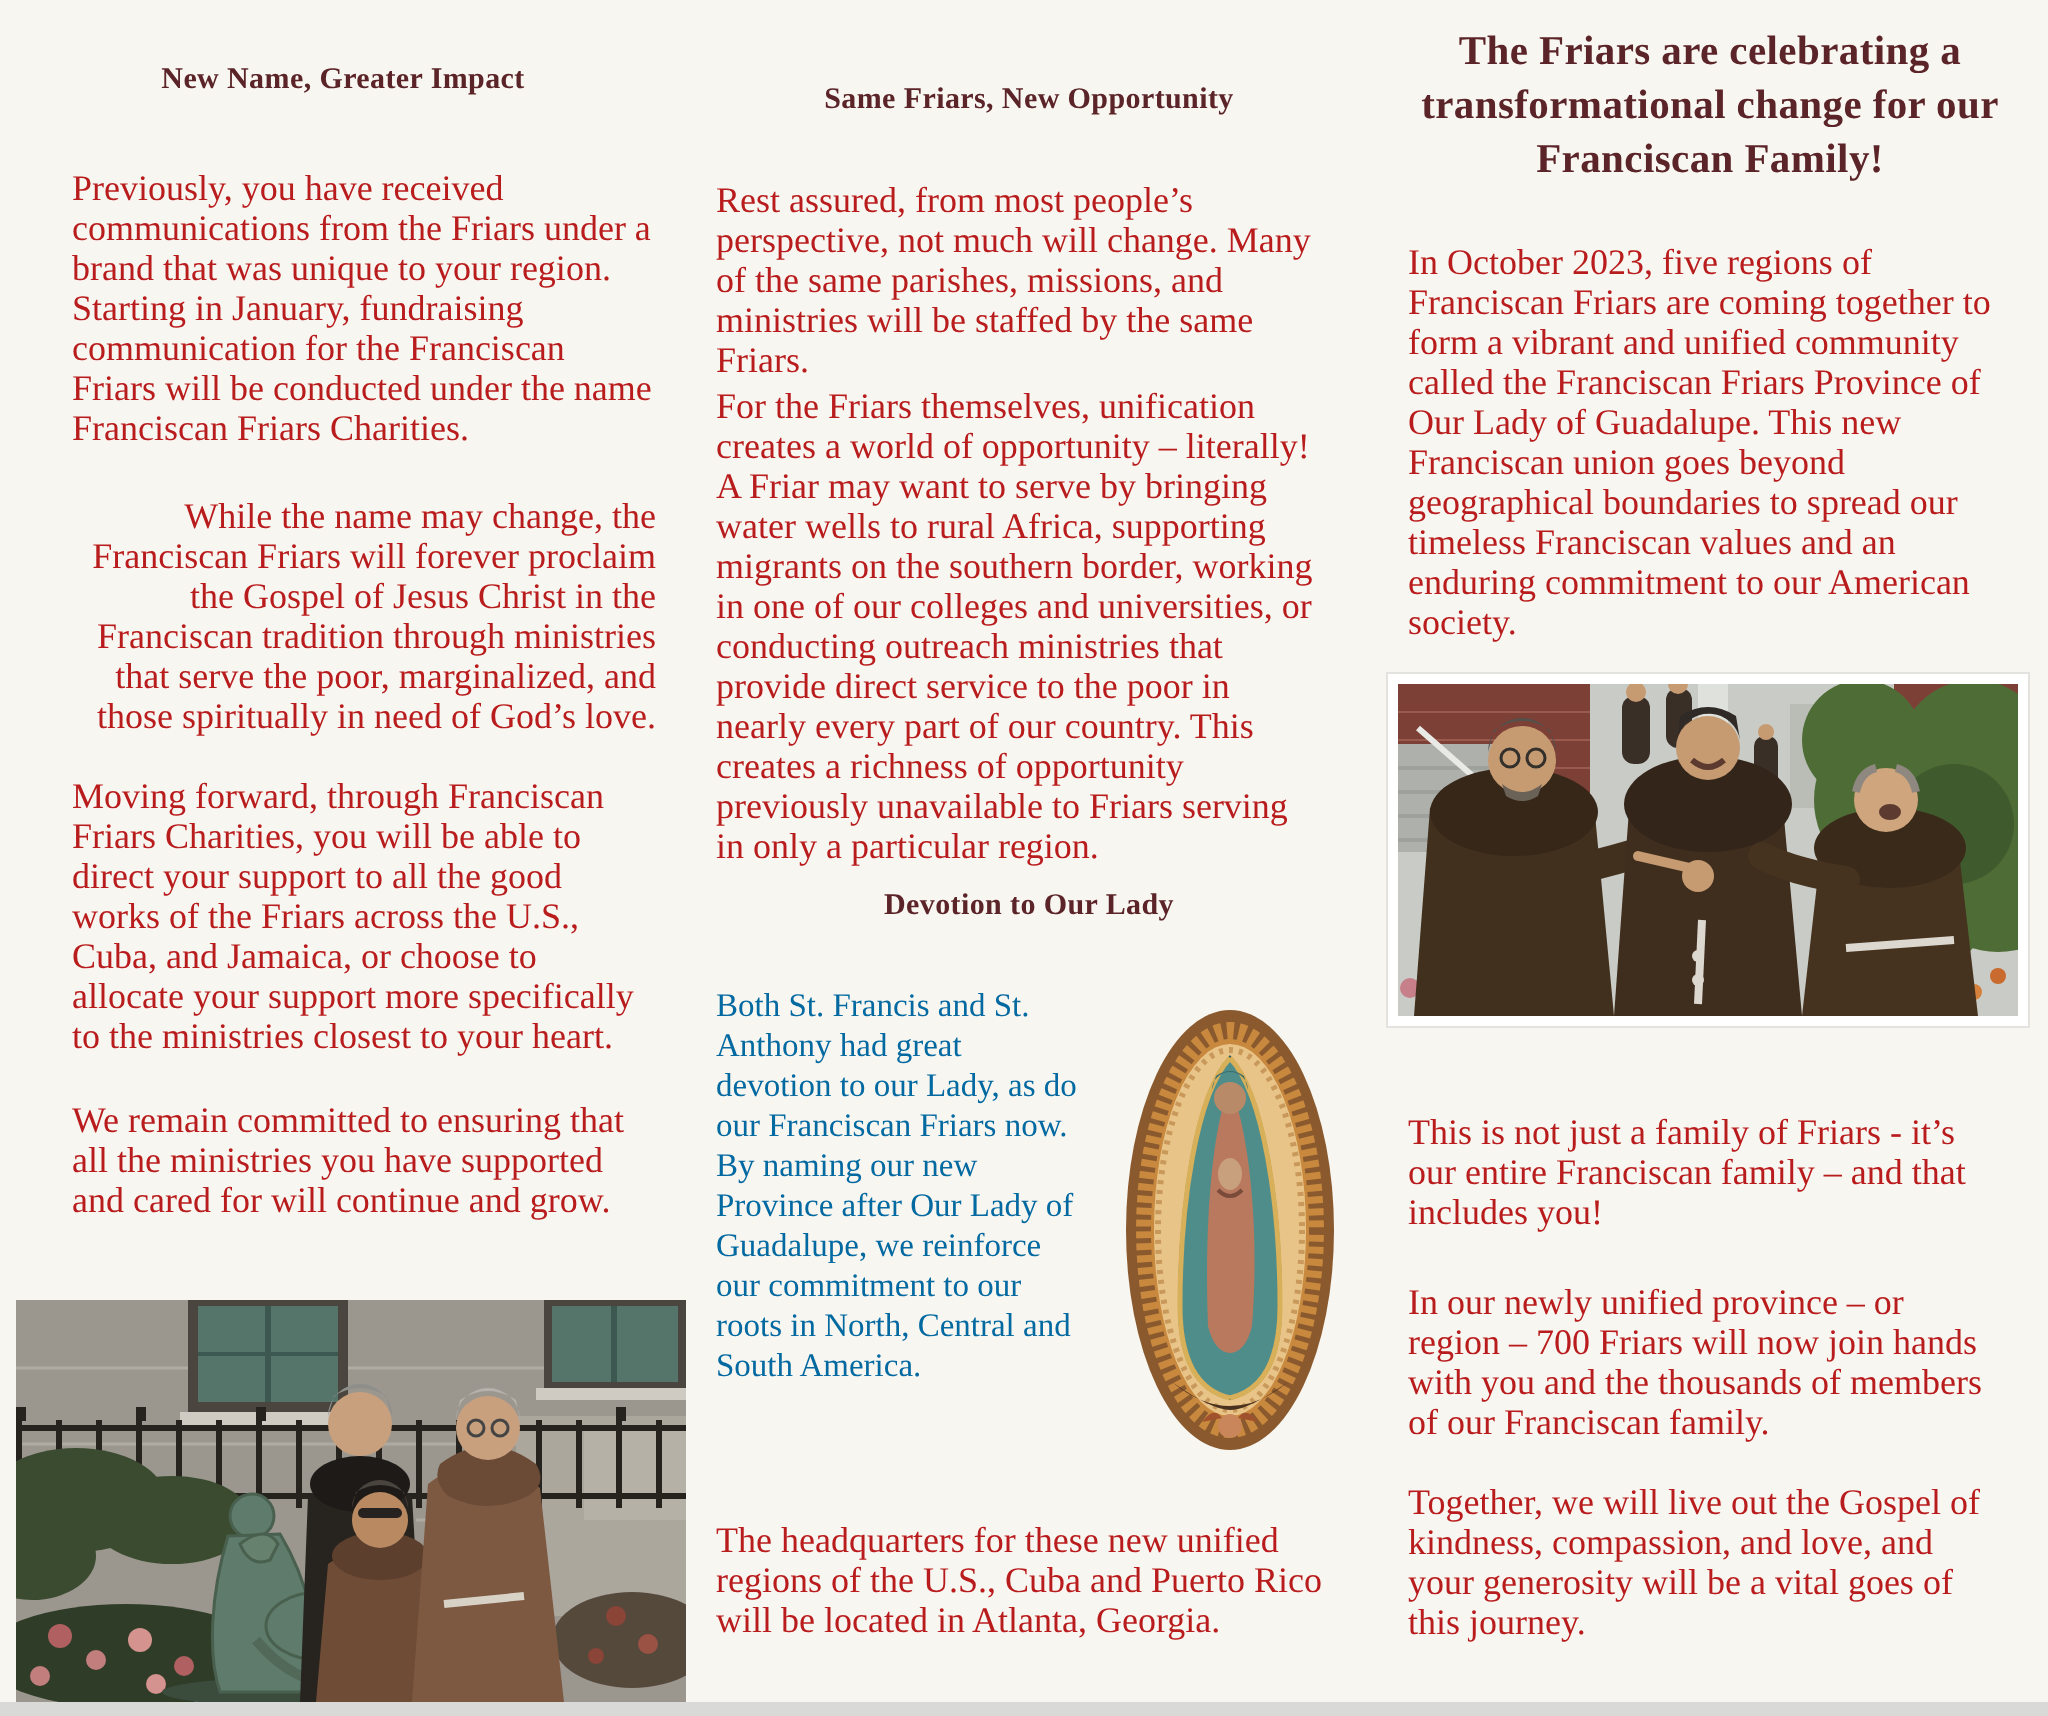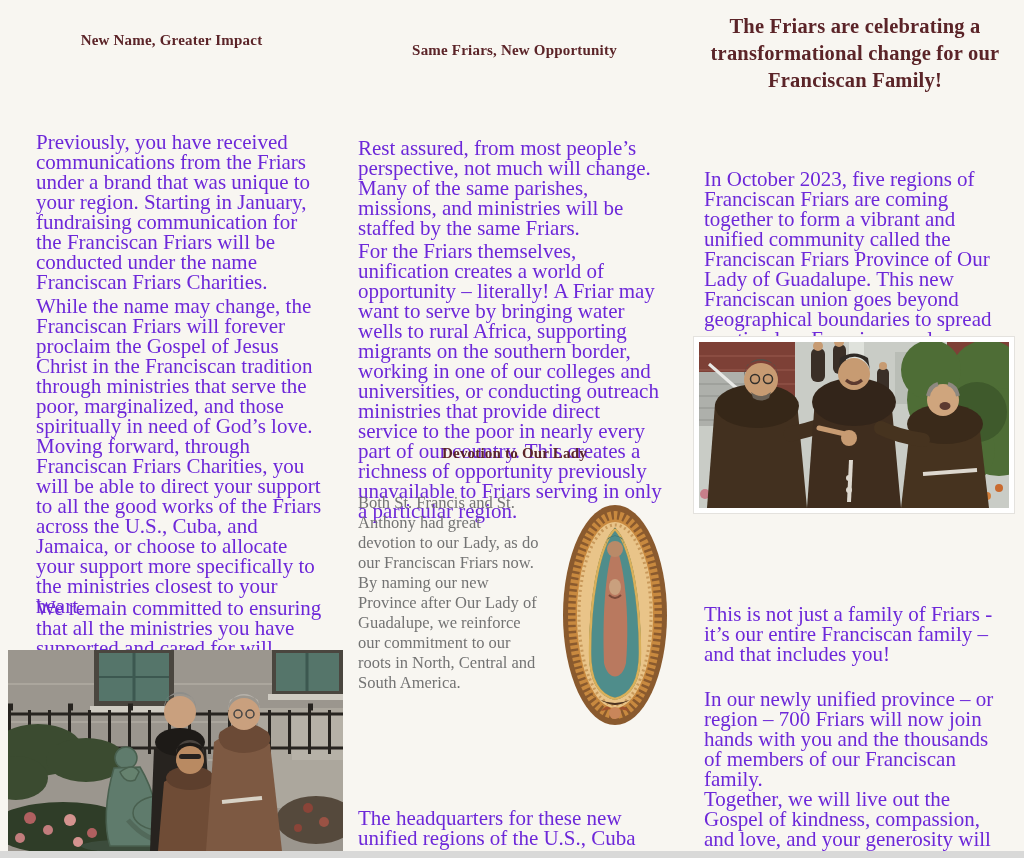--- a/index.html
+++ b/index.html
@@ -11,36 +11,36 @@
   .panel{position:absolute;top:0;height:858px;}
   #panel-left{left:0;width:343px;}
   #panel-middle{left:343px;width:343px;}
   #panel-right{left:686px;width:338px;}
   .heading{
     position:absolute;width:100%;text-align:center;
     color:#5b2428;font-weight:bold;font-size:15px;line-height:25px;
     letter-spacing:.2px;
   }
   .para{
-    position:absolute;color:#6d28d9;font-size:21px;line-height:20px;margin-top:48px;
+    position:absolute;color:#b91c1c;font-size:18px;line-height:20px;
   }
   
   #pl-h{top:28px;}
   #pl-p0{top:84px;left:36px;width:292px;}
-  #pl-p1{top:248px;left:36px;width:292px;}
+  #pl-p1{top:248px;left:36px;width:292px;text-align:right;}
   #pl-p2{top:388px;left:36px;width:292px;}
   #pl-p3{top:550px;left:36px;width:292px;}
   #pl-photo{position:absolute;left:8px;top:650px;width:335px;height:201px;}
   
   #pm-h{top:38px;}
   #pm-p0{top:90px;left:15px;width:304px;}
   #pm-p1{top:193px;left:15px;width:304px;}
   #pm-sub{top:441px;}
   #pm-devotion{position:absolute;top:493px;left:15px;width:318px;display:flex;gap:20px;}
-  #pm-dev-text{width:182px;color:#737373;font-size:16.5px;line-height:20px;}
+  #pm-dev-text{width:182px;color:#0369a1;font-size:16.5px;line-height:20px;}
   #pm-lady{width:110px;height:225px;margin-top:10px;flex:none;}
   #pm-close{top:760px;left:15px;width:304px;}
   
   #pr-h{top:13px;font-size:20.5px;line-height:27px;padding:0 4px;box-sizing:border-box;text-align:center;}
   #pr-p0{top:121px;left:18px;width:292px;}
   #pr-photo-frame{
     position:absolute;left:8px;top:337px;width:310px;height:166px;
     background:#ffffff;padding:5px;box-shadow:0 0 0 1px #e4e2de;
   }
   #pr-p1{top:556px;left:18px;width:296px;}
@@ -284,17 +284,17 @@
           <path d="M229,54 q2,-10 10,-12 M259,54 q-2,-10 -10,-12" stroke="#8e8880" stroke-width="4" fill="none"></path>
           <ellipse cx="246" cy="64" rx="5.5" ry="4" fill="#5c3a30"></ellipse>
           <path d="M224,98 q-26,-4 -42,-12" stroke="#46331f" stroke-width="14" stroke-linecap="round" fill="none"></path>
           <line x1="224" y1="132" x2="278" y2="128" stroke="#ddd8cf" stroke-width="4"></line>
         </g>
       </svg>
     </div>
 
     <div class="para" id="pr-p1">This is not just a family of Friars - it’s our entire Franciscan family – and that includes you!</div>
     <div class="para" id="pr-p2">In our newly unified province – or region – 700 Friars will now join hands with you and the thousands of members of our Franciscan family.</div>
-    <div class="para" id="pr-p3">Together, we will live out the Gospel of kindness, compassion, and love, and your generosity will be a vital part of this journey.</div>
+    <div class="para" id="pr-p3">Together, we will live out the Gospel of kindness, compassion, and love, and your generosity will be a vital goes of this journey.</div>
   </div>
 
   <div id="page-bottom-edge"></div>
 </div>
 
 </body></html>

